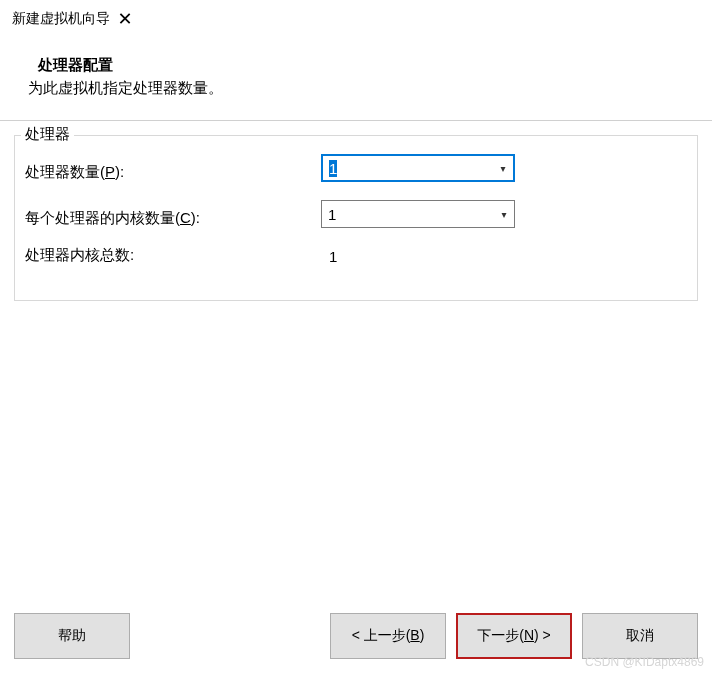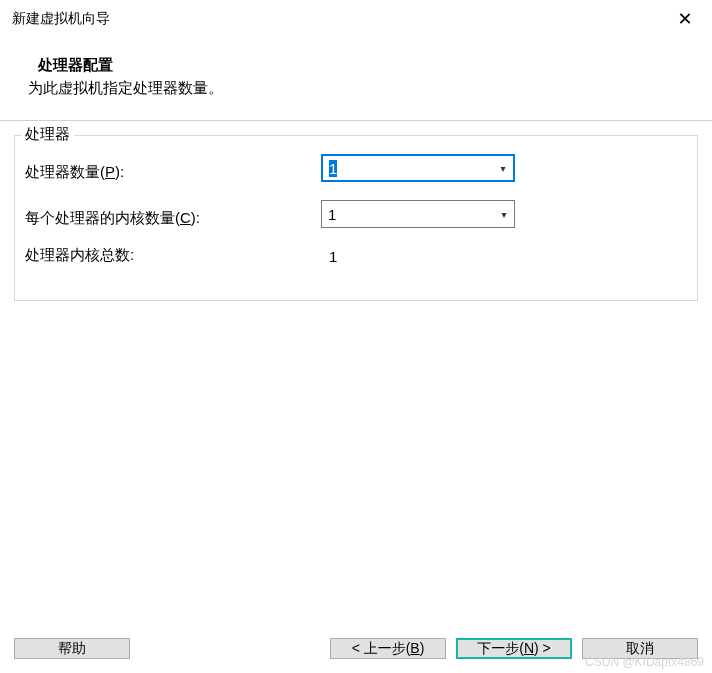--- a/index.html
+++ b/index.html
@@ -11,21 +11,21 @@
       font-family: "Microsoft YaHei", "SimSun", sans-serif;
       font-size: 14px;
       background: #ffffff;
       width: 712px;
       height: 673px;
       overflow: hidden;
       position: relative;
     }
     .titlebar {
       display: flex;
-      justify-content: space-between;
+      justify-content: flex-start;
       align-items: center;
       padding: 8px 12px;
       height: 38px;
     }
     .close-btn {
       font-size: 18px;
       font-weight: 300;
       cursor: pointer;
       width: 30px;
       text-align: center;
@@ -119,31 +119,31 @@
       right: 0;
       padding: 0 14px;
       display: flex;
       align-items: center;
       gap: 10px;
     }
     .spacer {
       flex: 1;
     }
     .btn {
-      height: 21px;
+      height: 46px;
       border: 1px solid #adadad;
       background: #e1e1e1;
       font-size: 14px;
       font-family: inherit;
       cursor: pointer;
       padding: 0 12px;
       min-width: 116px;
     }
     .btn.default {
-      border: 2px solid #14b8a6;
+      border: 2px solid #b91c1c;
     }
     .btn .underline {
       text-decoration: underline;
     }
     .watermark {
       position: absolute;
       bottom: 4px;
       right: 8px;
       font-size: 12px;
       color: #d6d6d6;

